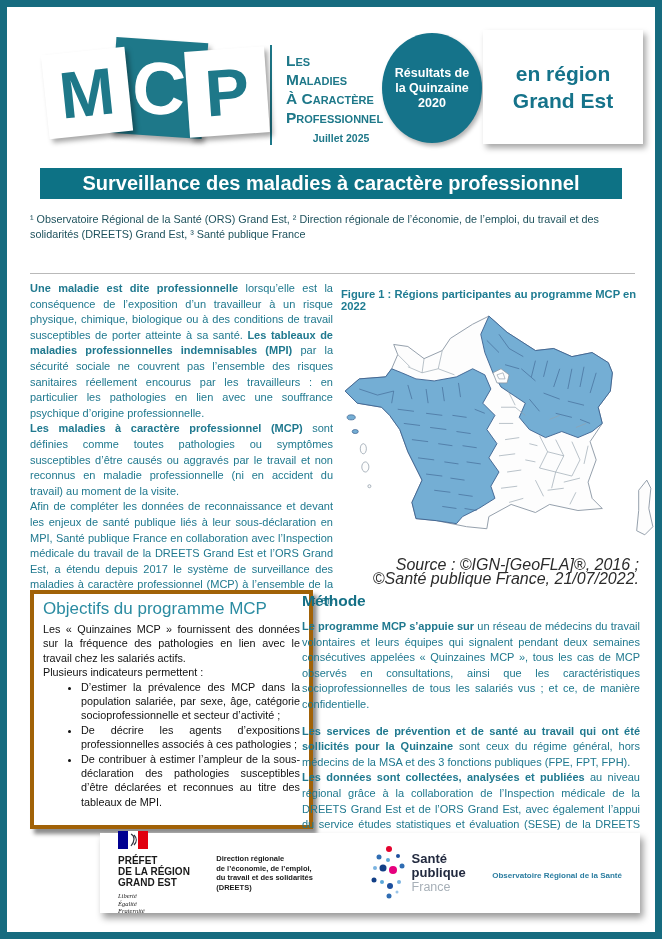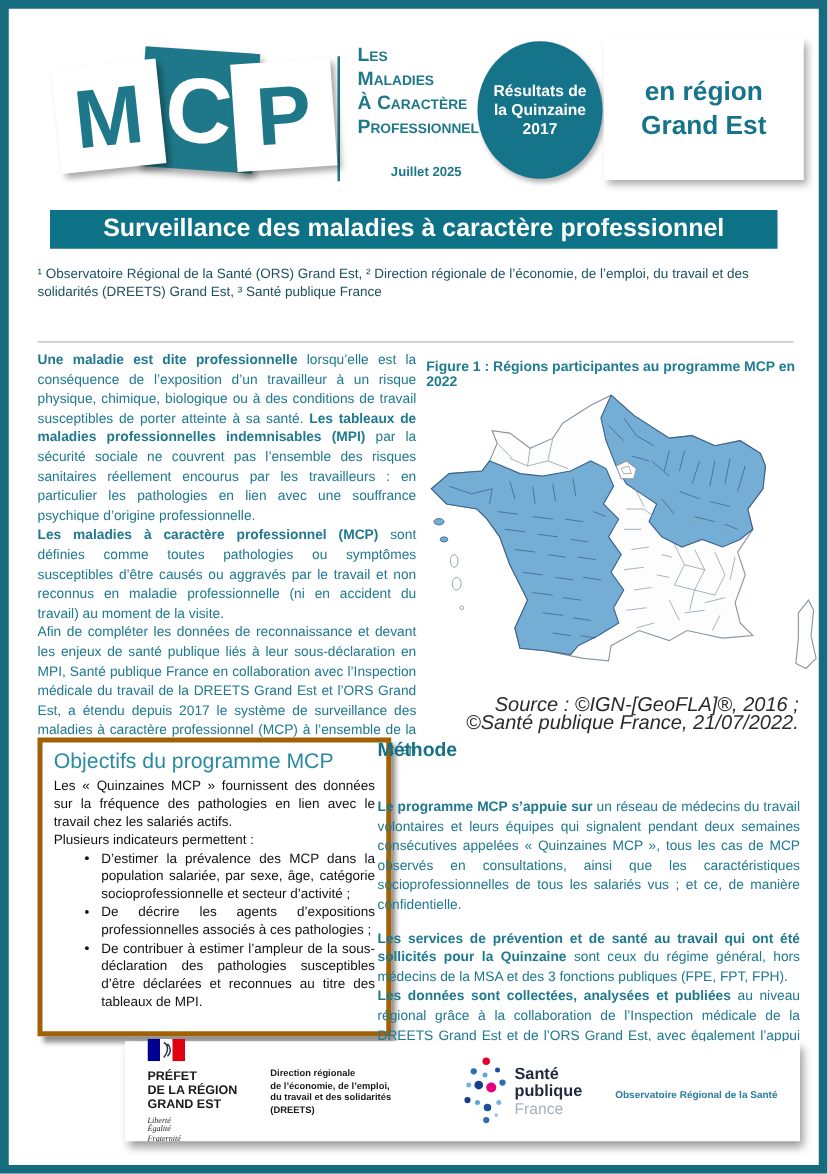--- a/index.html
+++ b/index.html
@@ -8,21 +8,21 @@
         font-family:"Liberation Sans",sans-serif;margin:0 auto;}
   
   .sq{position:absolute;display:flex;align-items:center;justify-content:center;
       box-shadow:3px 4px 5px rgba(0,0,0,.35);font-weight:bold;}
   .sq1{left:38px;top:44px;width:84px;height:84px;background:#fff;transform:rotate(-6deg);z-index:2;}
   .sq2{left:106px;top:33px;width:92px;height:96px;background:#1e7889;transform:rotate(4deg);z-index:1;}
   .sq3{left:180px;top:42px;width:80px;height:86px;background:#fff;transform:rotate(-4deg);z-index:2;}
   .sq1 span,.sq3 span{color:#1e7889;font-size:66px;}
   .sq2 span{color:#fff;font-size:74px;}
   .hdr-divider{position:absolute;left:263px;top:38px;width:2px;height:100px;background:#1e7889;}
-  .masthead{position:absolute;left:279px;top:28px;width:118px;color:#1e7889;
+  .masthead{position:absolute;left:279px;top:44px;width:118px;color:#1e7889;
             font-weight:bold;font-variant:small-caps;font-size:15.5px;line-height:19px;white-space:nowrap;}
   .hdr-date{position:absolute;left:279px;top:125px;width:110px;text-align:center;
             color:#1e7889;font-weight:bold;font-size:10.5px;}
   .badge{position:absolute;left:375px;top:26px;width:100px;height:110px;border-radius:50%;
          background:#15738a;color:#fff;font-weight:bold;font-size:12.5px;line-height:15px;
          display:flex;flex-direction:column;align-items:center;justify-content:center;text-align:left;
          box-shadow:2px 3px 4px rgba(0,0,0,.3);}
   .region-card{position:absolute;left:476px;top:23px;width:160px;height:114px;background:#fff;
          box-shadow:3px 4px 6px rgba(0,0,0,.35);display:flex;flex-direction:column;
          align-items:center;justify-content:center;color:#15738a;font-weight:bold;
@@ -46,21 +46,21 @@
   .obj-body{color:#111;font-size:10.8px;line-height:14.4px;}
   .obj-body p{margin:0;text-align:justify;}
   .obj-body ul{margin:0 0 0 38px;padding:0;}
   .obj-body li{margin:0;text-align:justify;}
   .fig-caption{position:absolute;left:334px;top:281px;width:300px;color:#1f7c92;
                font-weight:bold;font-size:11.2px;}
   .map-wrap{position:absolute;left:330px;top:297px;width:326px;height:250px;}
   .fig-source{position:absolute;left:356px;top:551px;width:276px;text-align:right;
               font-style:italic;font-size:16px;line-height:14px;color:#2b2b2b;}
   .methode-title{position:absolute;left:295px;top:585px;color:#157086;font-weight:bold;font-size:15.5px;}
-  .methode-body{position:absolute;left:295px;top:632px;width:338px;color:#20798f;
+  .methode-body{position:absolute;left:295px;top:612px;width:338px;color:#20798f;
                 font-size:11px;line-height:15.6px;}
   .gap-b{margin-bottom:11px;}
   
   .footer-card{position:absolute;left:93px;top:826px;width:540px;height:80px;background:#fff;
                box-shadow:3px 5px 7px rgba(0,0,0,.4);display:flex;align-items:center;
                padding:0 18px;box-sizing:border-box;justify-content:space-between;}
   .prefet{color:#1a1a1a;}
   .prefet .lines{font-size:10px;font-weight:bold;line-height:11px;margin-top:2px;}
   .prefet .motto{font-size:6.5px;font-style:italic;line-height:7.5px;margin-top:4px;font-family:"Liberation Serif",serif;}
   .dreets{font-size:7.5px;font-weight:bold;line-height:9.5px;color:#1a1a1a;width:128px;}
@@ -96,21 +96,21 @@
     <div>Les</div>
     <div>Maladies</div>
     <div>À Caractère</div>
     <div>Professionnel</div>
   </div>
   <div class="hdr-date">Juillet 2025</div>
 
   <div class="badge">
     <div>Résultats de</div>
     <div>la Quinzaine</div>
-    <div>2017</div>
+    <div>2020</div>
   </div>
 
   <div class="region-card">
     <div>en région</div>
     <div>Grand Est</div>
   </div>
 
   <div class="title-bar">Surveillance des maladies à caractère professionnel</div>
 
   <div class="byline">

